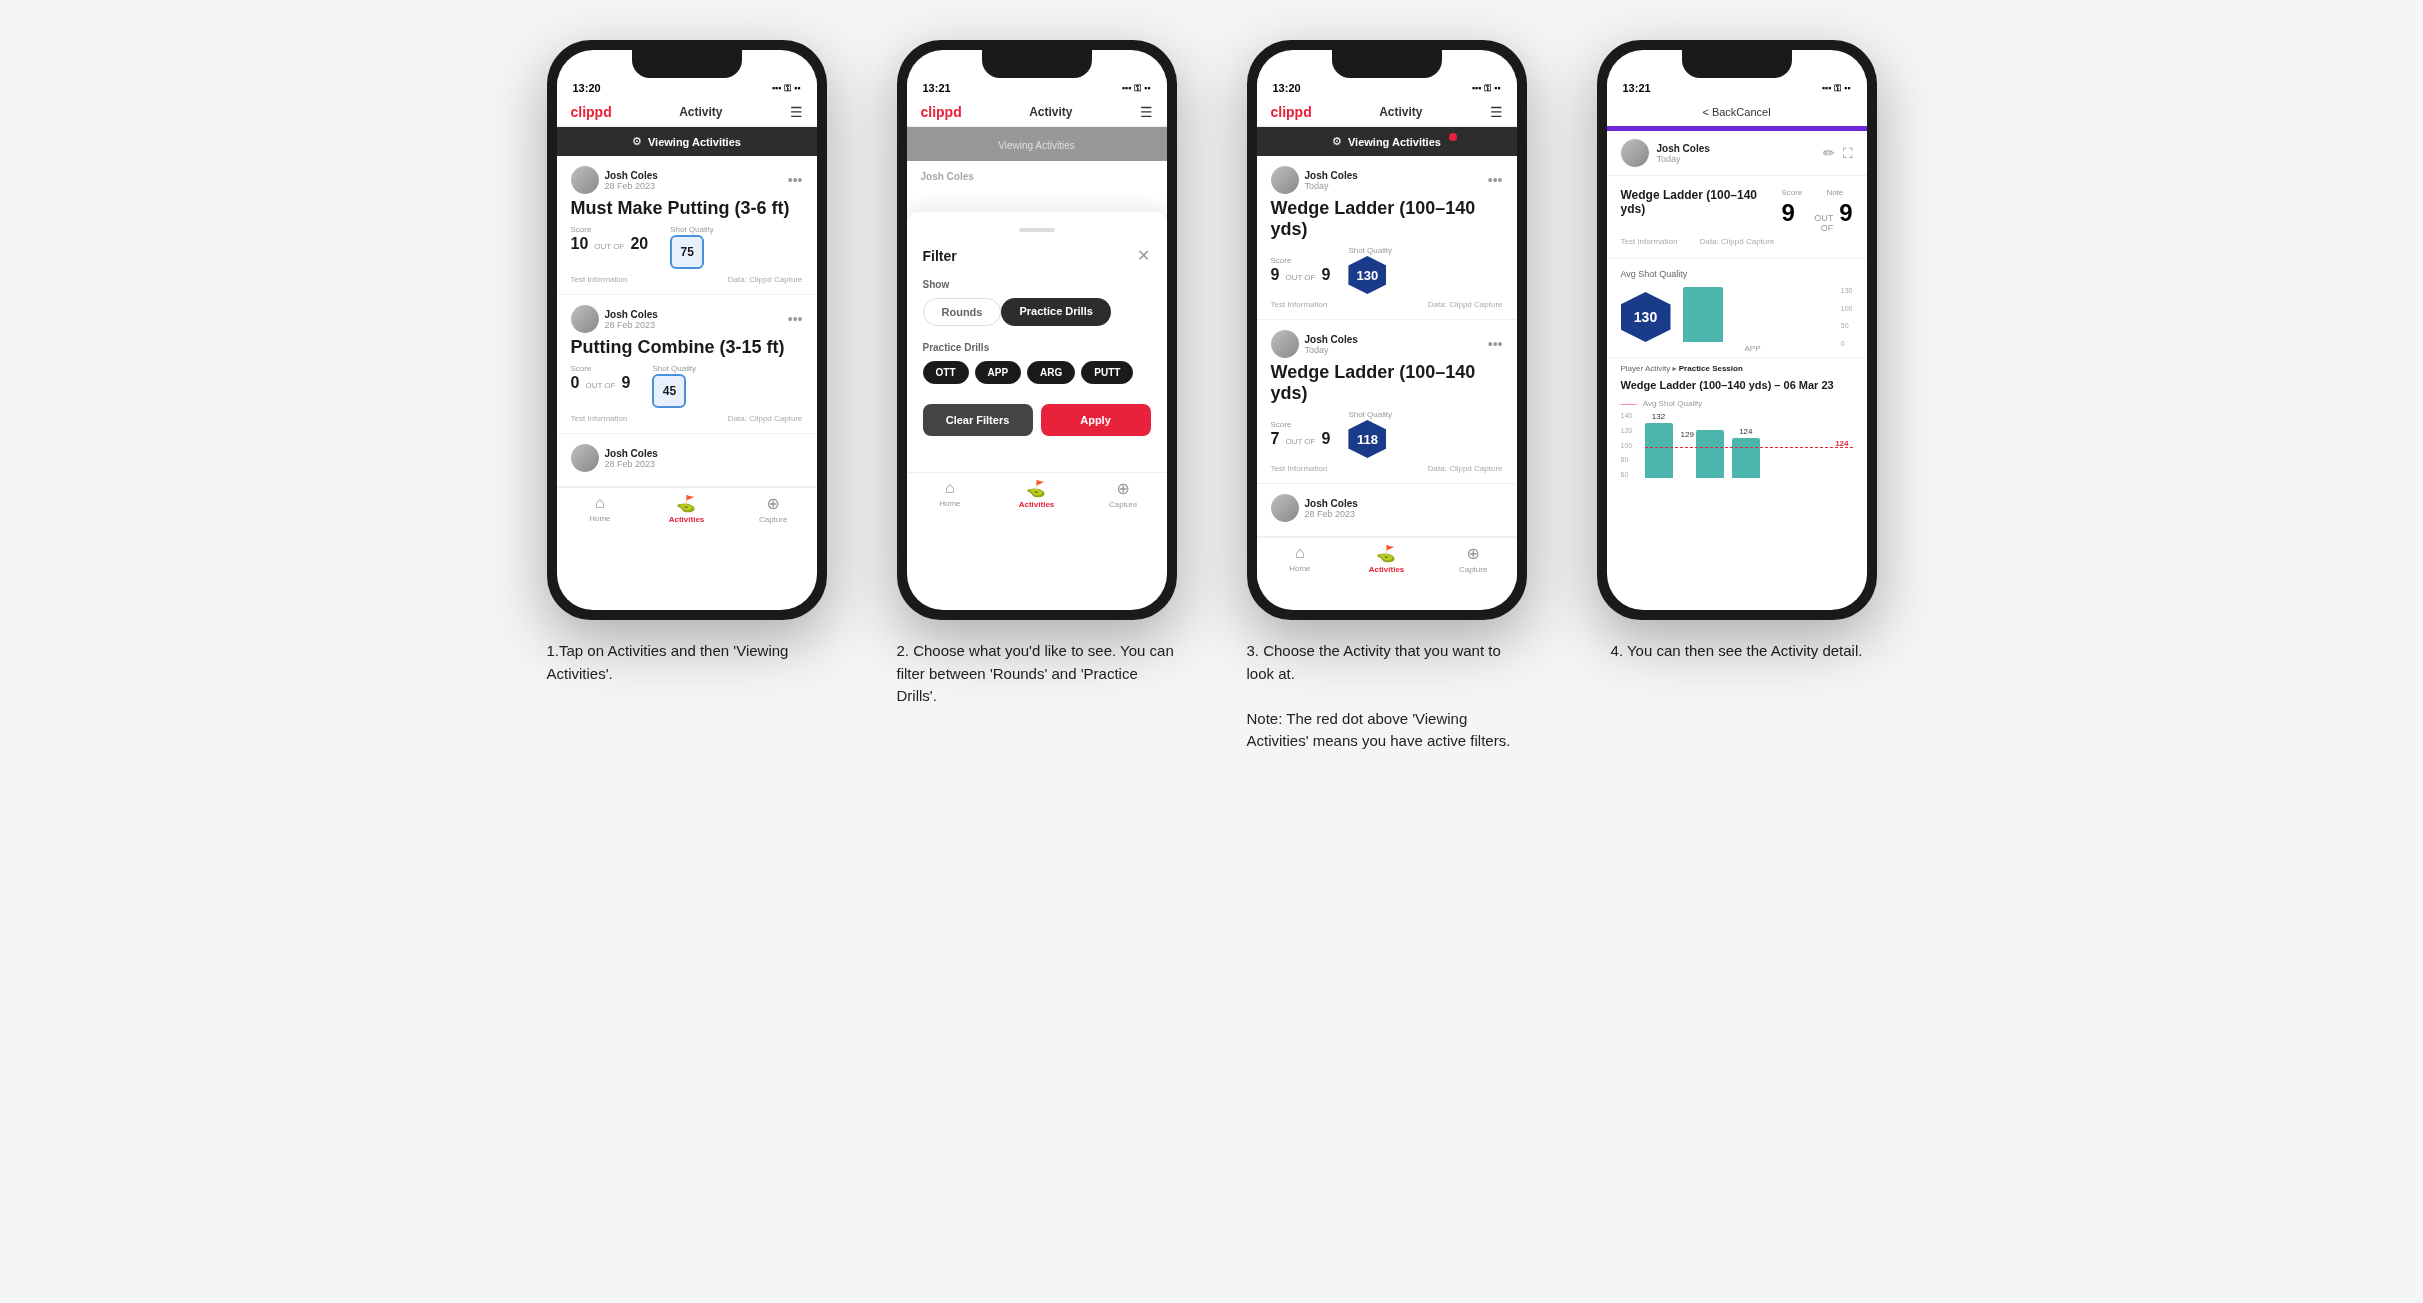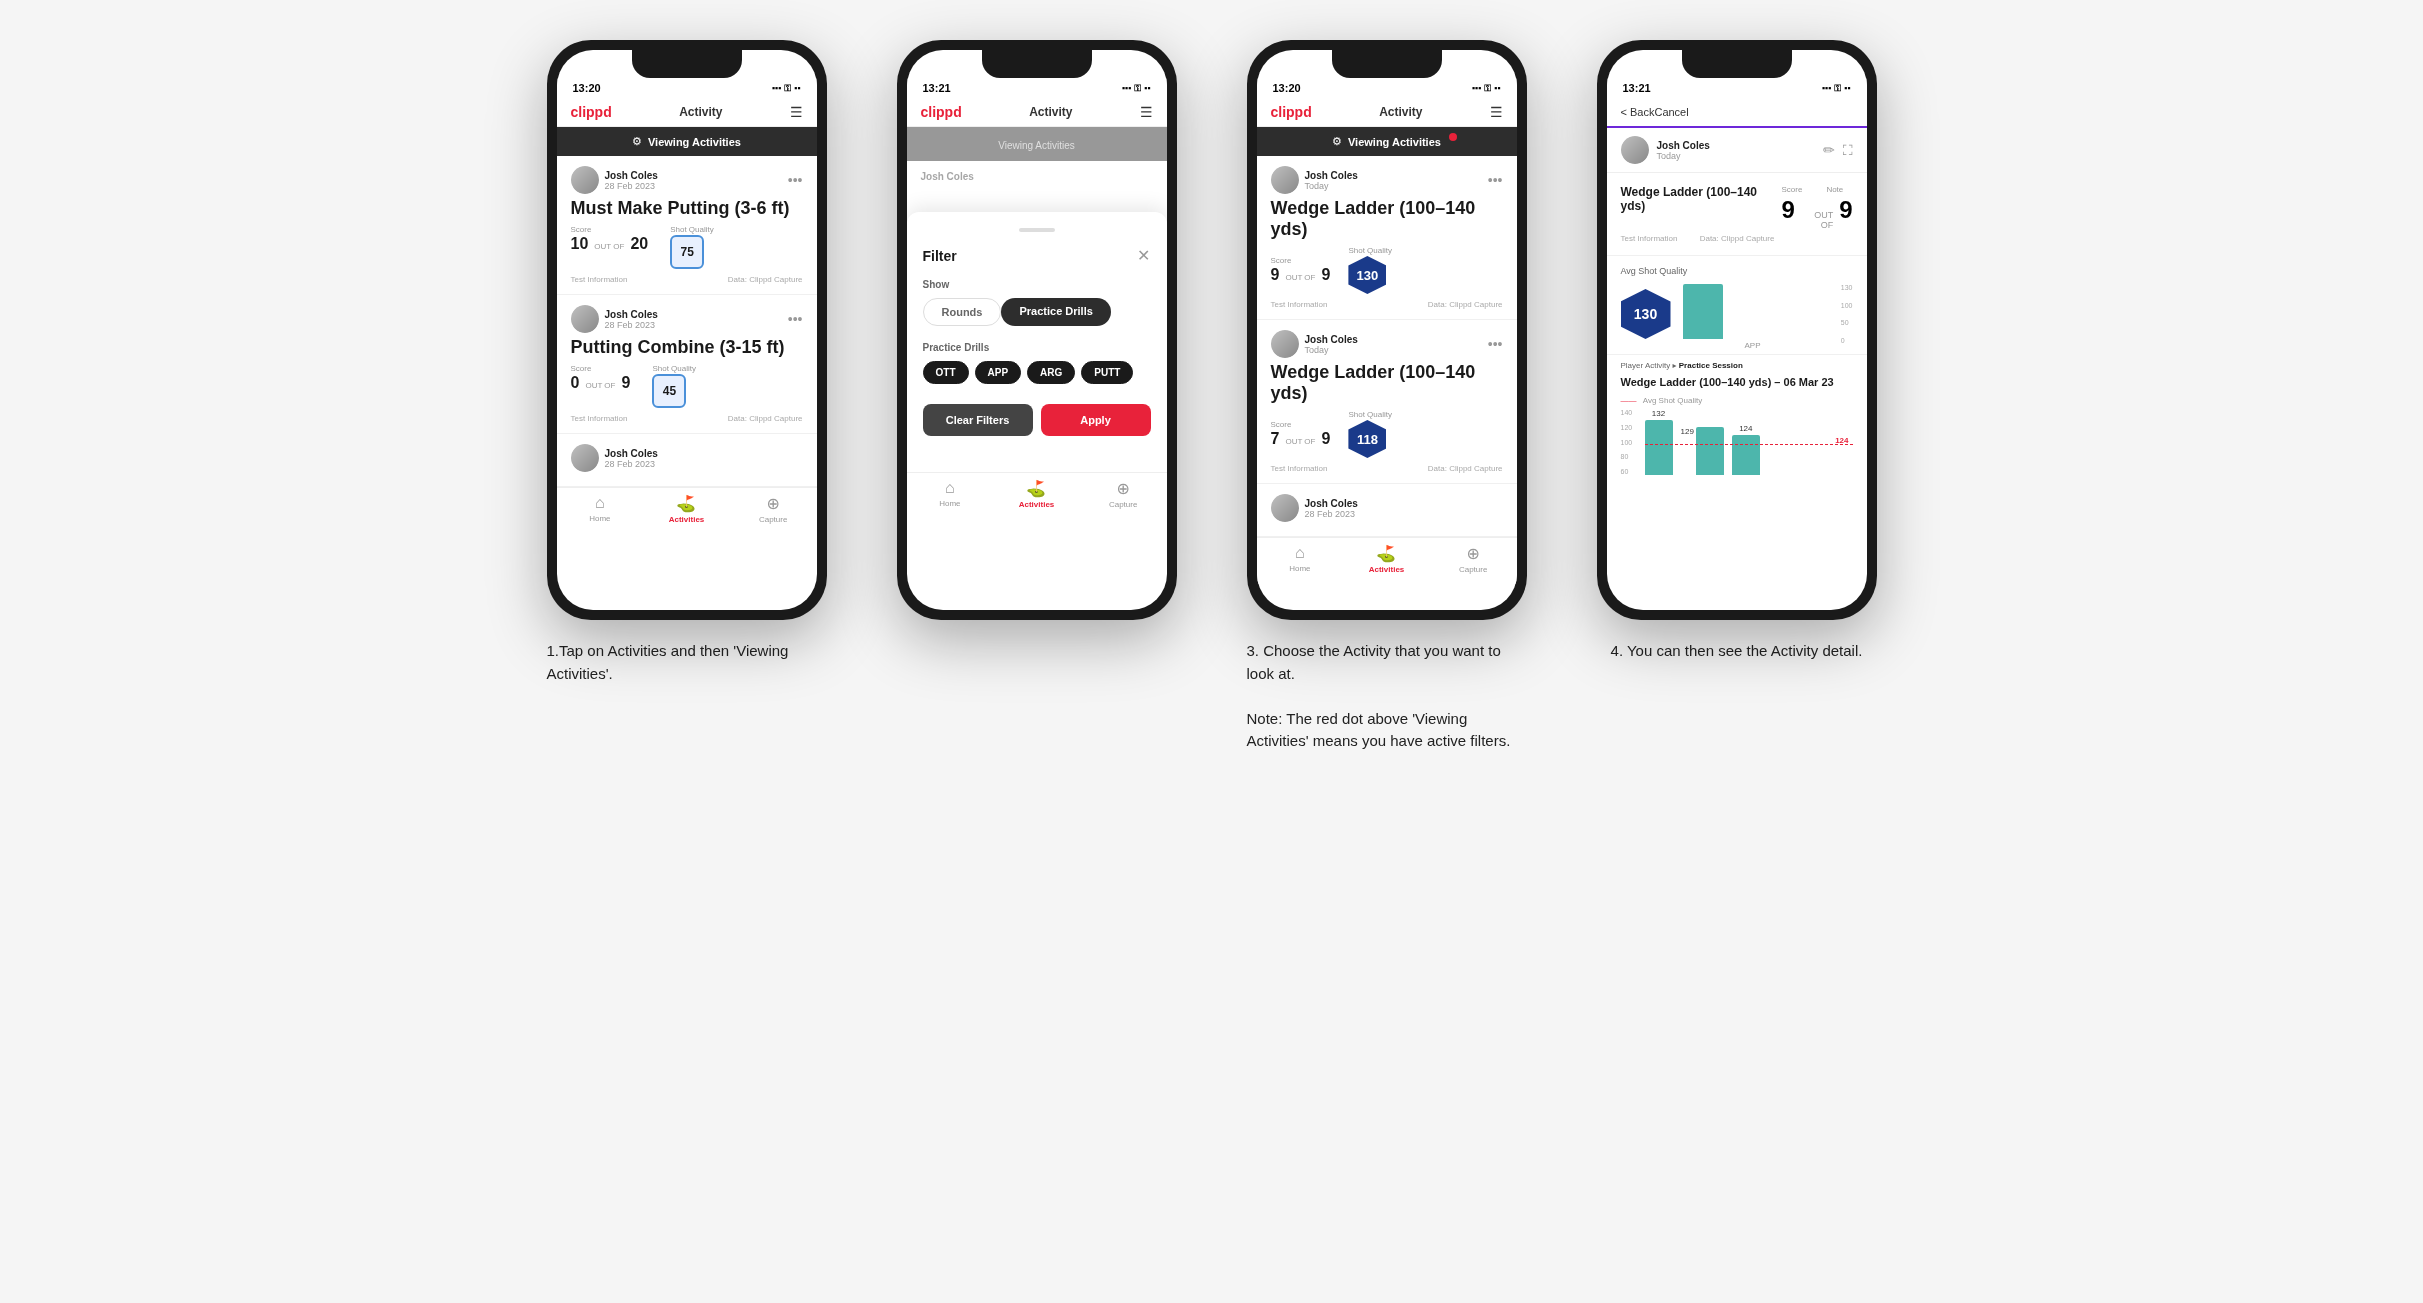--- a/index.html
+++ b/index.html
@@ -260,23 +260,23 @@
       font-size: 11px;
       font-weight: 600;
       cursor: pointer;
     }
 
     
     .detail-header {
       background: #fff;
       display: flex;
       align-items: center;
-      justify-content: flex-start;
+      justify-content: center;
       padding: 8px 14px;
-      border-bottom: 2px solid #6d28d9;
+      border-bottom: 5px solid #6d28d9;
     }
     .back-btn { font-size: 11px; color: #333; }
     .cancel-btn { font-size: 11px; color: #333; }
     .detail-user-row {
       display: flex;
       align-items: center;
       justify-content: space-between;
       padding: 8px 14px;
       border-bottom: 1px solid #eee;
     }
@@ -527,20 +527,21 @@
             <span class="nav-icon active">⛳</span>
             <span class="nav-label active">Activities</span>
           </div>
           <div class="nav-item">
             <span class="nav-icon">⊕</span>
             <span class="nav-label">Capture</span>
           </div>
         </div>
       </div>
     </div>
+    <p class="caption">2. Choose what you'd like to see. You can filter between 'Rounds' and 'Practice Drills'.</p>
   </div>
 
   <div class="step-column">
     <div class="phone">
       <div class="phone-inner">
         <div class="phone-notch"></div>
         <div class="status-bar">
           <span class="time">13:20</span>
           <div class="status-icons">
             <span>▪▪▪</span>

